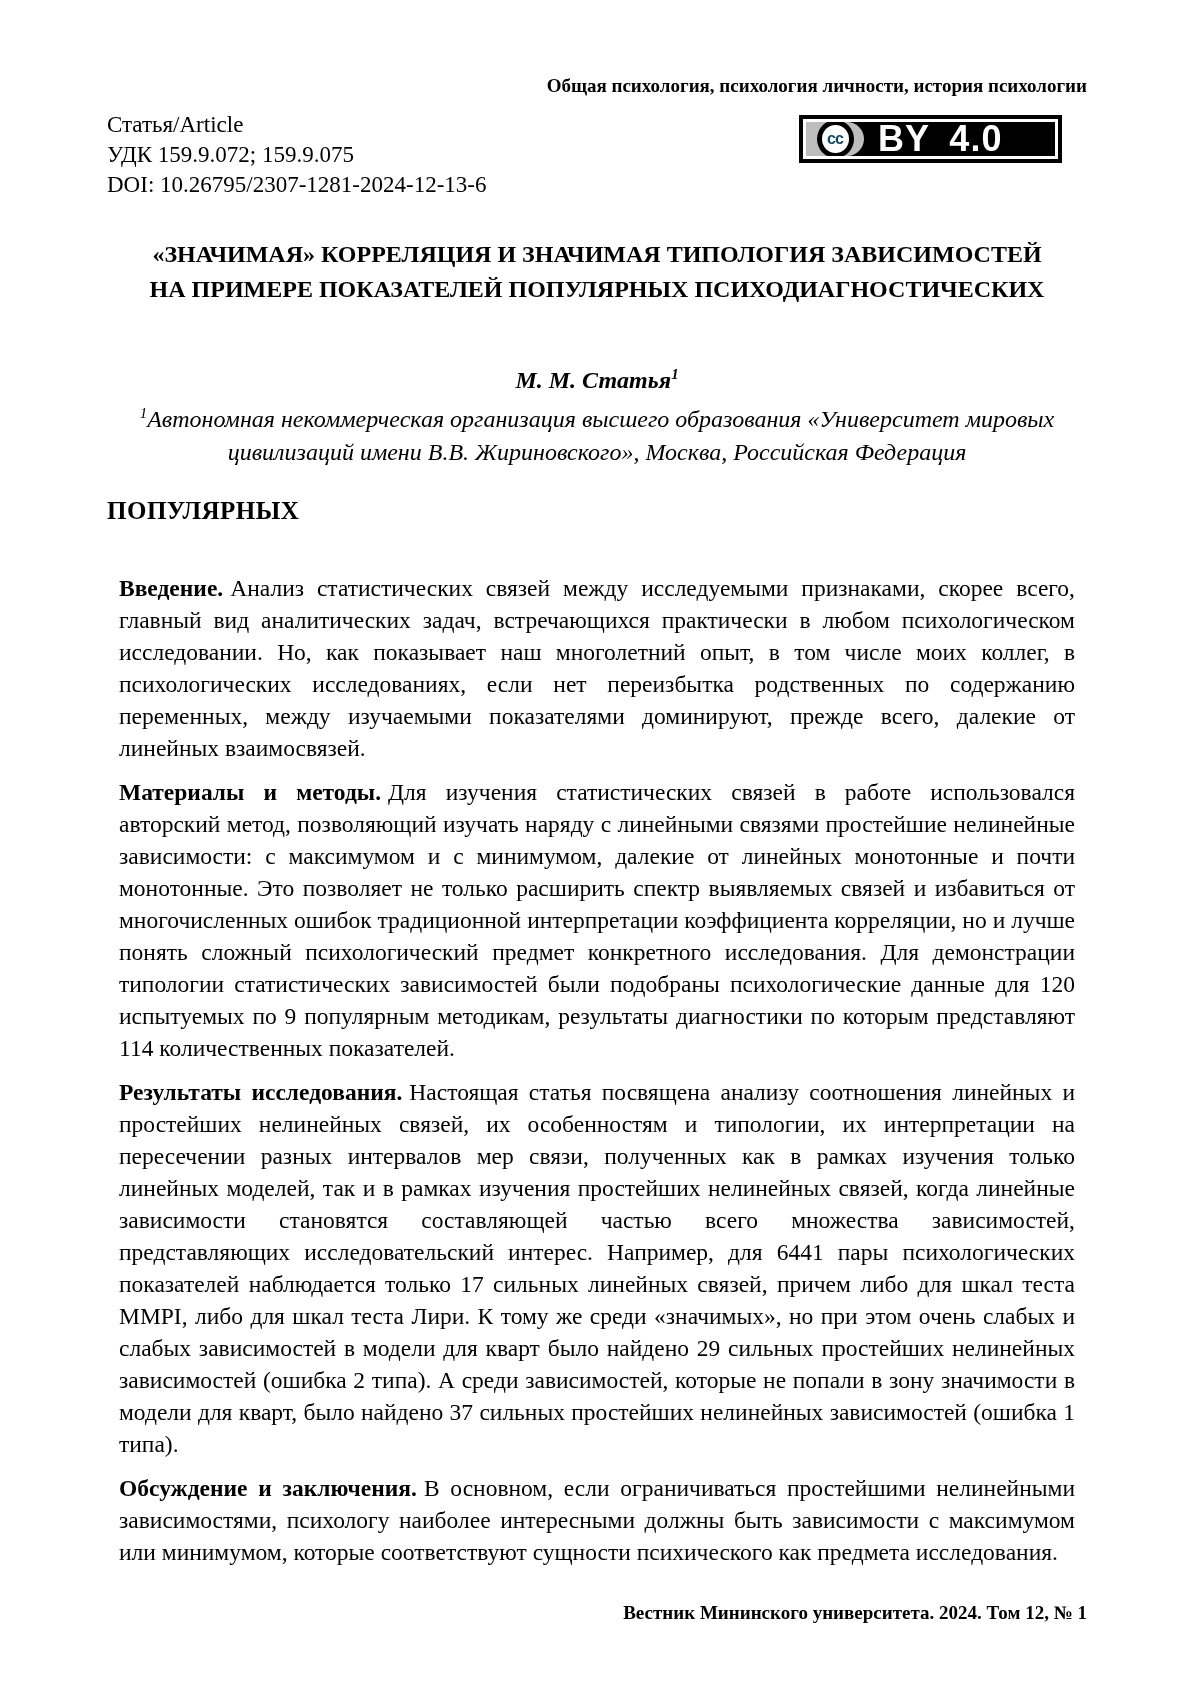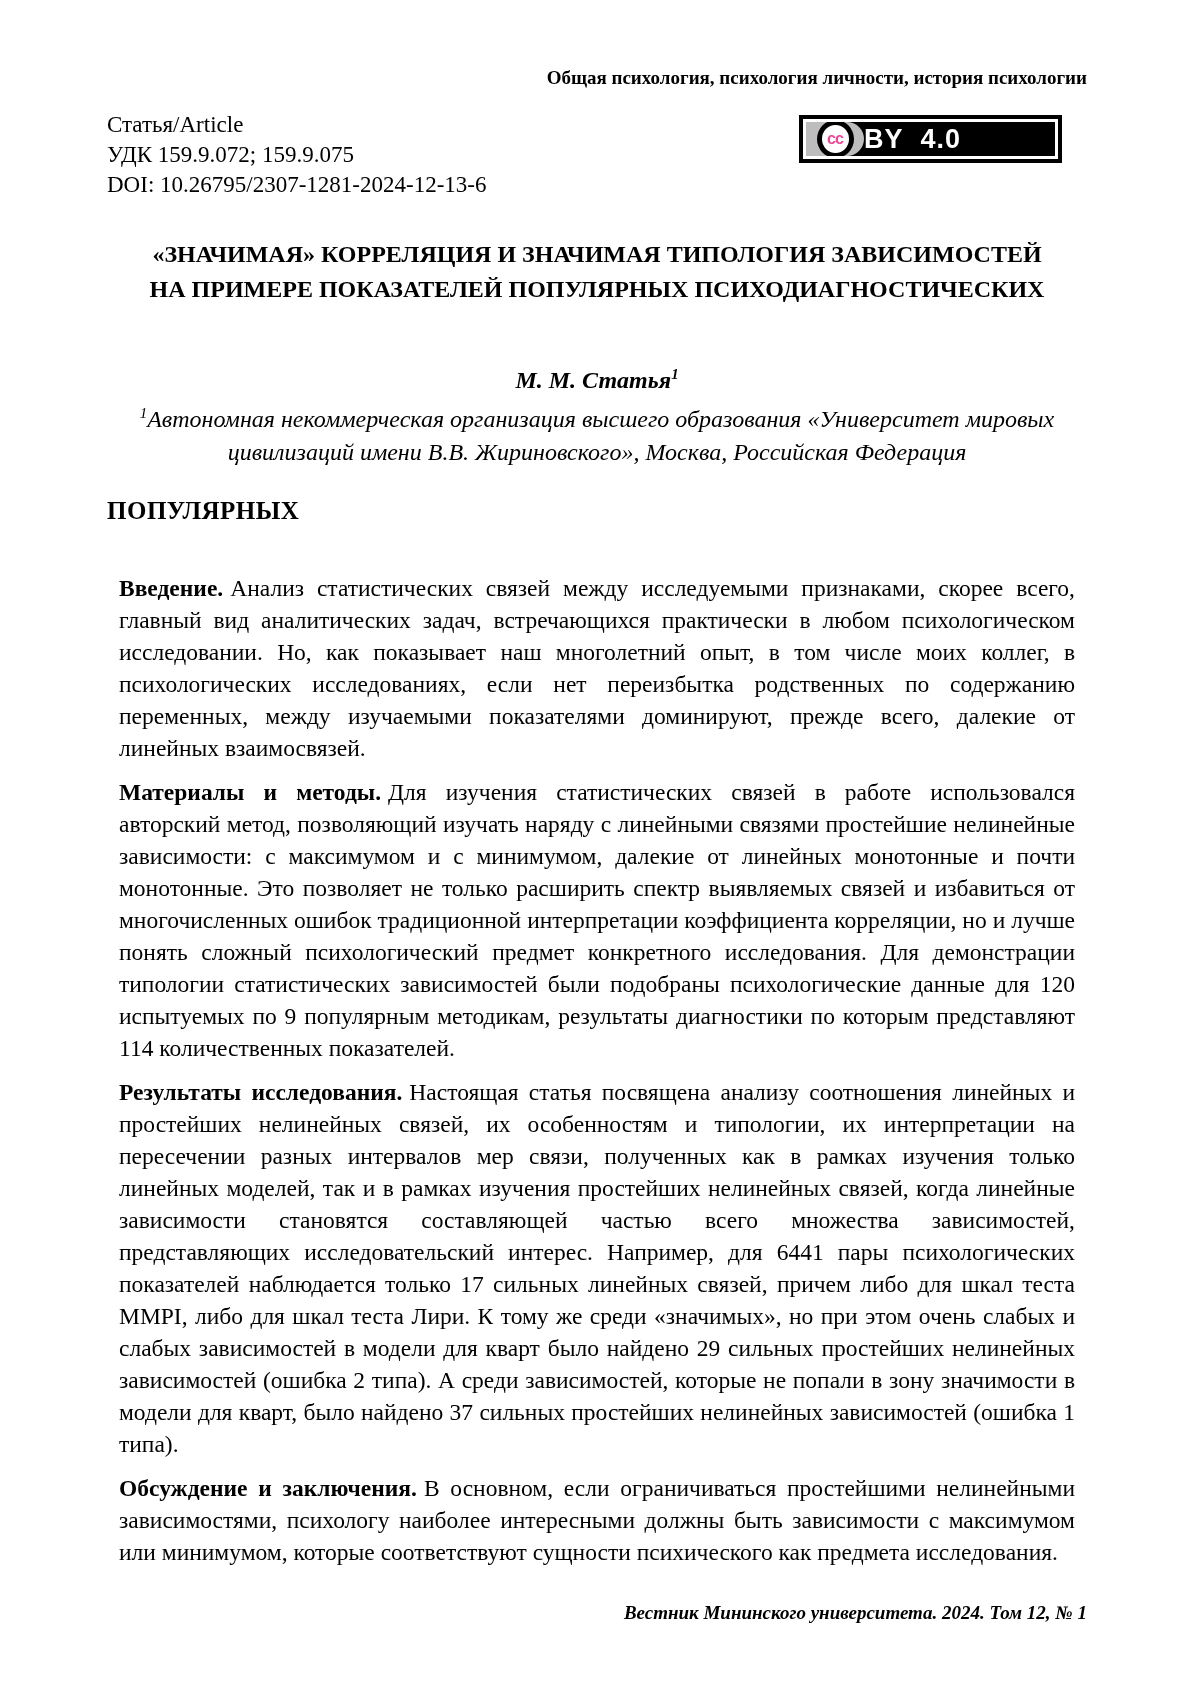--- a/index.html
+++ b/index.html
@@ -11,21 +11,21 @@
     position: relative;
     width: 1200px;
     height: 1697px;
     background: #ffffff;
     color: #000000;
     font-family: "Liberation Serif", "DejaVu Serif", serif;
     overflow: hidden;
   }
   .category {
     position: absolute;
-    top: 66px;
+    top: 74px;
     left: 107px;
     width: 980px;
     text-align: right;
     font-weight: bold;
     font-size: 19px;
     line-height: 24px;
   }
   .meta {
     position: absolute;
     top: 110px;
@@ -71,29 +71,30 @@
     background: #ffffff;
     border: 5px solid #000000;
     border-radius: 50%;
     display: flex;
     align-items: center;
     justify-content: center;
     font-family: "Liberation Sans", "DejaVu Sans", sans-serif;
     font-weight: bold;
     font-size: 16px;
     letter-spacing: -1px;
-    color: #ec4899;
+    color: #0c4a6e;
     padding-bottom: 1px;
     box-sizing: content-box;
   }
   .cc-label {
     color: #ffffff;
     font-family: "Liberation Sans", "DejaVu Sans", sans-serif;
     font-weight: bold;
-    font-size: 27px;
+    font-size: 36px;
+    margin-left: 14px;
     letter-spacing: 1px;
     word-spacing: 9px;
     white-space: nowrap;
   }
 
   .title {
     position: absolute;
     top: 237px;
     left: 107px;
     width: 980px;
@@ -155,21 +156,20 @@
   }
   .footer {
     position: absolute;
     top: 1602px;
     left: 107px;
     width: 980px;
     text-align: right;
     font-weight: bold;
     font-size: 19px;
     white-space: nowrap;
-    font-style: italic;
   }
 </style>
 </head>
 <body>
 
 <div class="page">
 
   <div class="category">Общая психология, психология личности, история психологии</div>
 
   <div class="meta">

